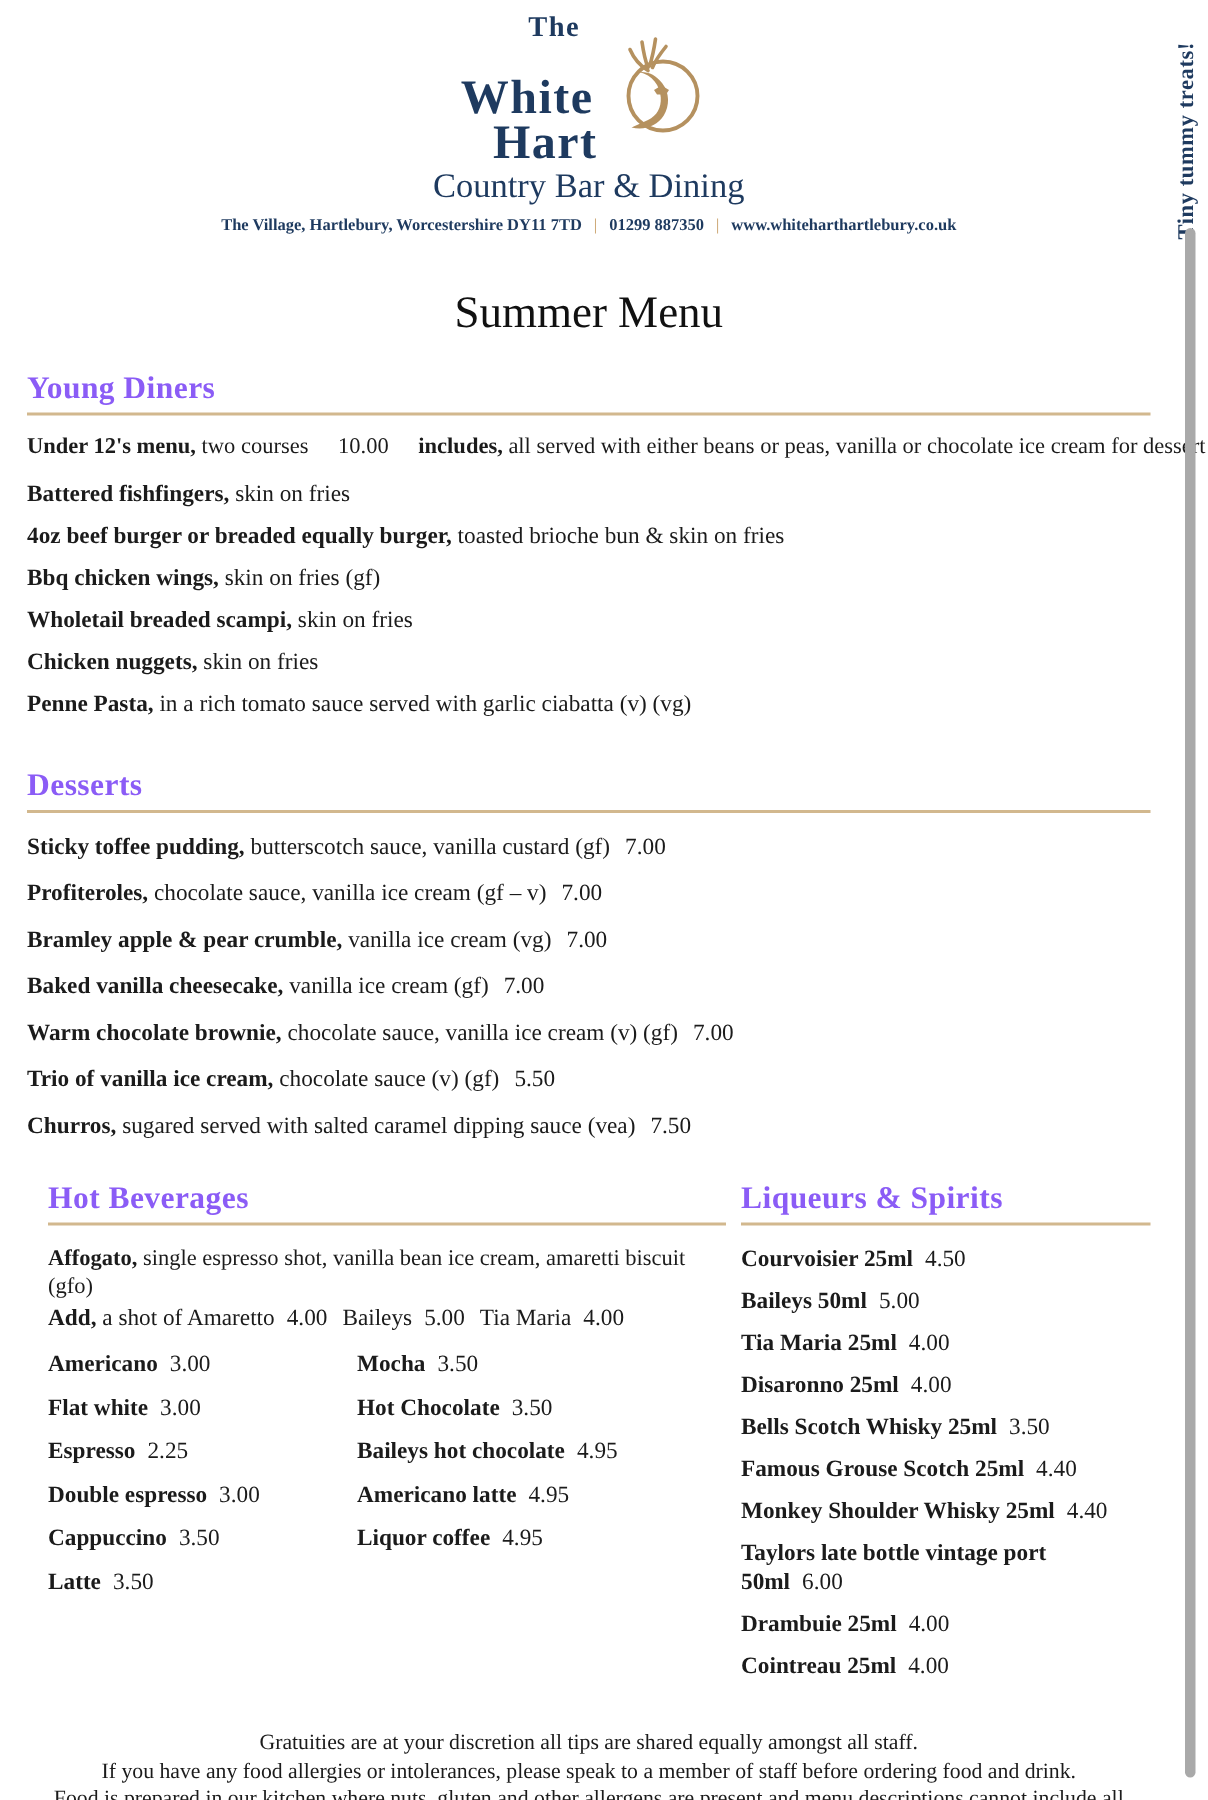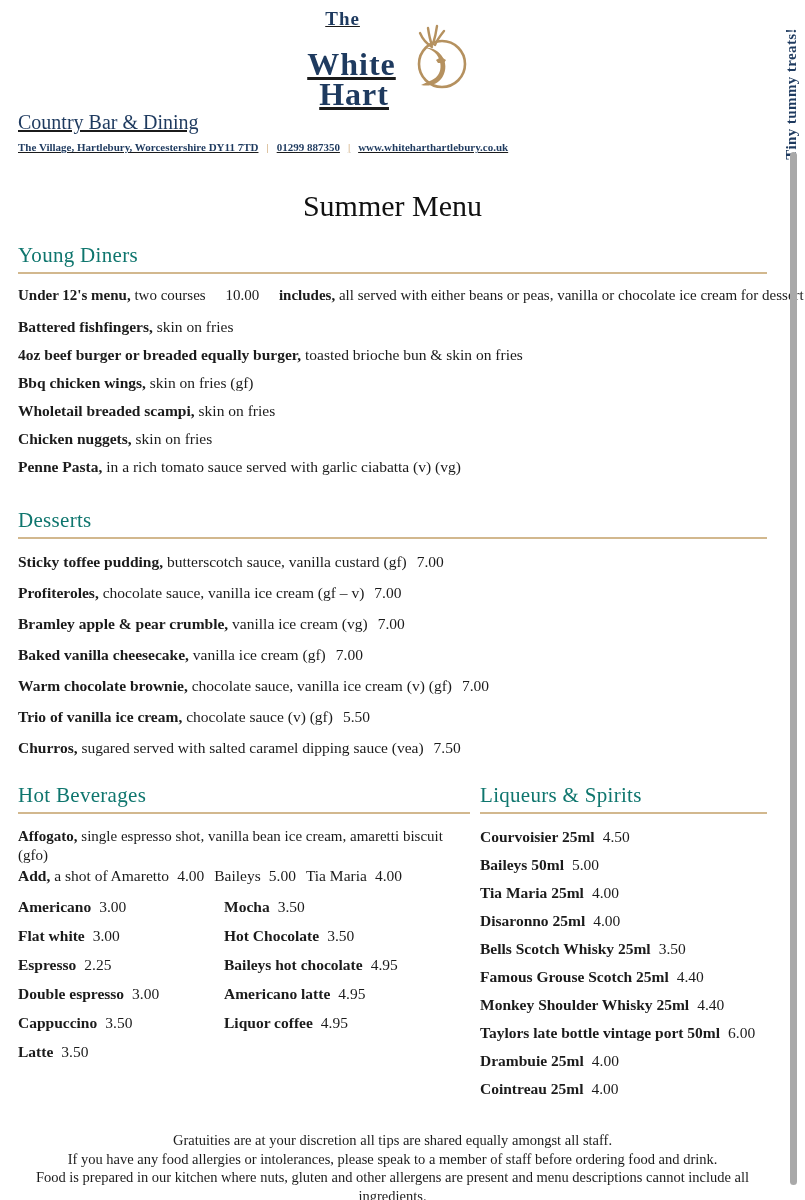--- a/index.html
+++ b/index.html
@@ -1,51 +1,51 @@
 <!DOCTYPE html>
 <html><head>
 <meta charset="utf-8">
 <style>
   html,body{margin:0;padding:0;background:#fff;}
   body{font-family:"Liberation Serif","DejaVu Serif",serif;color:#1b1b1b;}
   .page{position:relative;width:805px;height:1200px;background:#fff;overflow:hidden;}
   .content{padding:10px 38px 0 18px;}
 
   
-  .header{text-align:left;text-decoration:underline;}
+  .header{text-align:center;}
   .logo-row{display:flex;justify-content:center;align-items:center;}
   .logo-text{color:#1e3a5f;font-weight:700;line-height:0.92;}
   .lt1{font-size:19px;transform:translateX(10px);letter-spacing:1px;}
   .lt2{font-size:32px;transform:translateX(-8px);letter-spacing:1px;margin-top:23px;}
   .lt3{font-size:32px;transform:translateX(4px);letter-spacing:1px;}
   .stag{margin-left:2px;margin-top:-4px;}
-  .tagline{color:#1e3a5f;font-size:20px;margin-top:2px;}
+  .tagline{color:#1e3a5f;font-size:23px;margin-top:2px;}
   .address{color:#1e3a5f;font-size:11px;font-weight:700;margin-top:7px;}
   .sep{color:#c59a5f;font-weight:400;padding:0 8px;}
 
   .title{text-align:center;font-size:30px;font-weight:400;color:#111;margin:36px 0 0;}
 
   
   .section{margin-top:20px;}
-  .sec-head{font-size:21px;font-weight:400;color:#0f766e;margin:0 0 4px;letter-spacing:.3px;}
+  .sec-head{font-size:21px;font-weight:700;color:#8b5cf6;margin:0 0 4px;letter-spacing:.3px;}
   .rule{height:2px;background:#d2b88e;border:0;margin:0 0 13px;}
 
   .mi{font-size:15.5px;line-height:19px;margin-bottom:9px;}
   .b{font-weight:700;}
   .pr{margin-left:10px;}
   .pr2{margin-left:8px;}
 
   .intro{white-space:nowrap;font-size:15px;margin-bottom:13px;}
   .intro .price{margin:0 16px;}
   .yd .mi{margin-bottom:9px;}
   .ds .mi{margin-bottom:12px;}
 
   
   .cols{display:flex;margin-top:26px;}
-  .col-left{width:452px;flex:0 0 452px;}
+  .col-left{width:452px;flex:0 0 452px;margin-left:14px;}
   .col-right{flex:1;padding-left:10px;}
   .aff{font-size:15px;line-height:19px;margin-bottom:1px;}
   .addline{font-size:15.5px;line-height:19px;margin-bottom:12px;}
   .addline .p{margin:0 10px 0 8px;}
   .coffee{display:flex;}
   .coffee .c1{width:206px;flex:0 0 206px;}
   .coffee .c2{flex:1;}
   .coffee .mi{margin-bottom:10px;}
   .sp .mi{margin-bottom:9px;}
 

